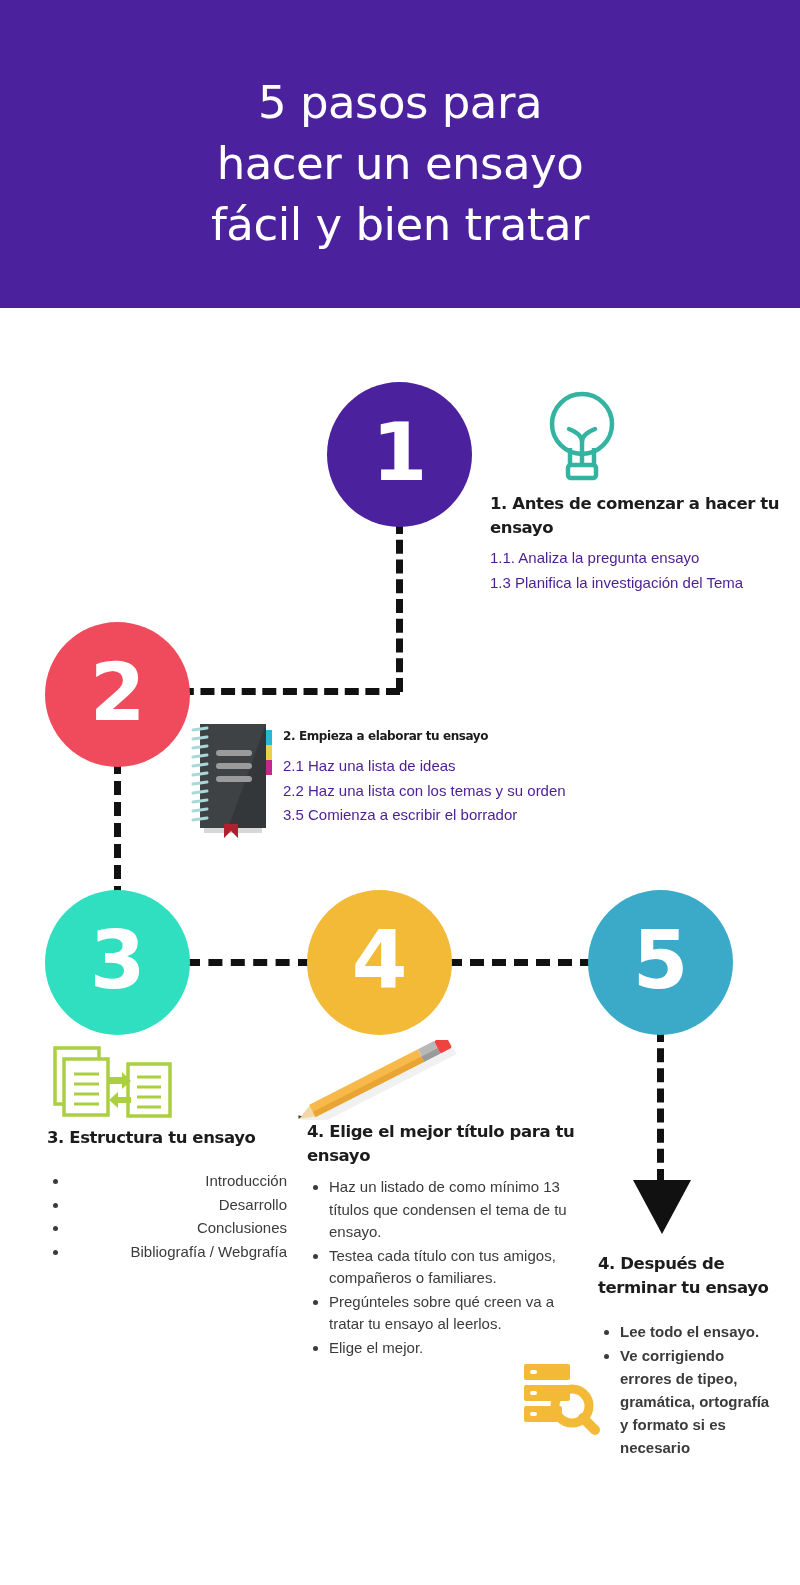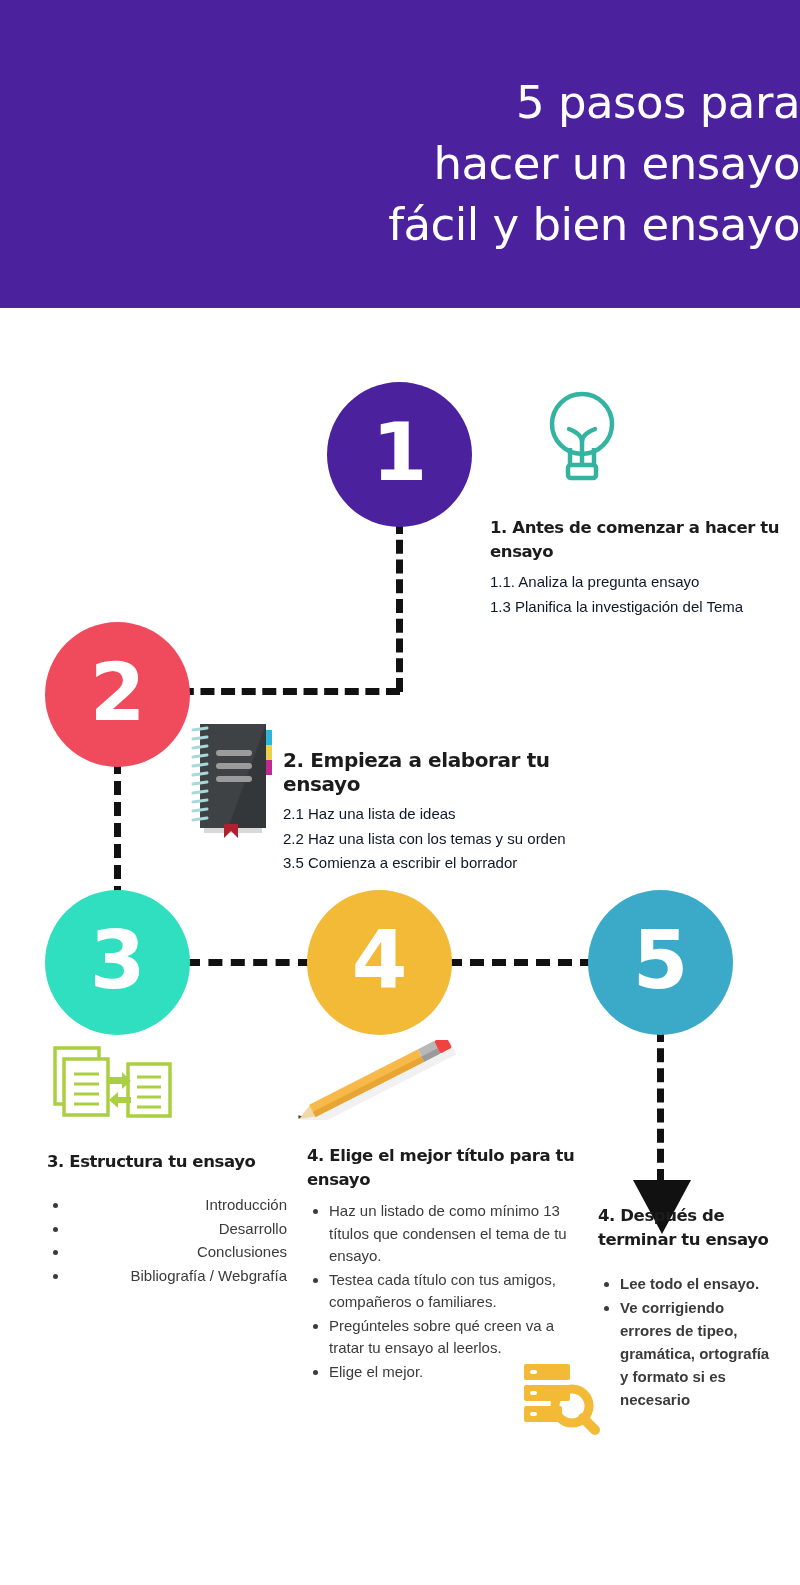--- a/index.html
+++ b/index.html
@@ -26,21 +26,21 @@
     top: 0;
     width: 800px;
     height: 308px;
     background: #4b219e;
   }
   .header-title {
     position: absolute;
     left: 0;
     top: 72px;
     width: 800px;
-    text-align: right;
+    text-align: center;
     color: #ffffff;
     font-family: "DejaVu Sans", sans-serif;
     font-size: 45px;
     font-weight: 400;
     line-height: 61px;
     letter-spacing: -0.5px;
   }
   .header-title span { display: block; }
 
   
@@ -89,54 +89,54 @@
     left: 633px;
     top: 1180px;
     width: 0;
     height: 0;
     border-left: 29px solid transparent;
     border-right: 29px solid transparent;
     border-top: 54px solid #111111;
   }
 
   
-  .block { position: absolute; margin-top: 24px; }
+  .block { position: absolute; }
   .block-title {
     font-family: "DejaVu Sans", sans-serif;
     font-weight: 700;
     font-size: 16.5px;
     line-height: 24px;
     color: #1c1c1c;
     letter-spacing: -0.4px;
   }
   .block-lines {
     margin-top: 6px;
     font-family: "Liberation Sans", sans-serif;
     font-size: 15px;
     line-height: 24.5px;
-    color: #0f172a;
+    color: #4c1d95;
   }
   .block-lines div { white-space: nowrap; }
   ul.block-bullets {
     margin: 14px 0 0 0;
     padding-left: 22px;
     font-family: "Liberation Sans", sans-serif;
     font-size: 15px;
     line-height: 22.5px;
     color: #3b3b3b;
   }
   ul.block-bullets li { margin-bottom: 1px; }
 
   #block-1 { left: 490px; top: 492px; width: 300px; }
   #block-2 { left: 283px; top: 724px; width: 330px; }
   #block-3 { left: 47px;  top: 1126px; width: 240px; }
   #block-4 { left: 307px; top: 1120px; width: 268px; }
-  #block-5 { left: 598px; top: 1180px; width: 180px; }
-
-  #block-2 .block-title { font-size: 20px; }
+  #block-5 { left: 598px; top: 1252px; width: 180px; }
+
+  #block-2 .block-title { font-size: 12px; }
   #block-3 ul.block-bullets { margin-top: 20px; text-align: right; }
   #block-5 ul.block-bullets { margin-top: 20px; line-height: 23px; font-weight: bold; }
   #block-4 ul.block-bullets { margin-top: 8px; }
 
   
   .icon { position: absolute; }
   #icon-bulb     { left: 543px; top: 385px;  width: 78px;  height: 104px; }
   #icon-notebook { left: 190px; top: 716px;  width: 86px;  height: 122px; }
   #icon-docs     { left: 52px;  top: 1043px; width: 122px; height: 85px; }
   #icon-pencil   { left: 283px; top: 1040px; width: 180px; height: 80px; }
@@ -144,21 +144,21 @@
 </style>
 </head>
 <body>
 
 <div id="infographic">
 
   <div class="header-band"></div>
   <div class="header-title">
     <span>5 pasos para</span>
     <span>hacer un ensayo</span>
-    <span>fácil y bien ensayo</span>
+    <span>fácil y bien tratar</span>
   </div>
 
   <div class="conn-v" id="conn-1-down"></div>
   <div class="conn-h" id="conn-1-left"></div>
   <div class="conn-v" id="conn-2-down"></div>
   <div class="conn-h" id="conn-3-4"></div>
   <div class="conn-h" id="conn-4-5"></div>
   <div class="conn-v" id="conn-5-down"></div>
   <div class="arrow-down"></div>
 

